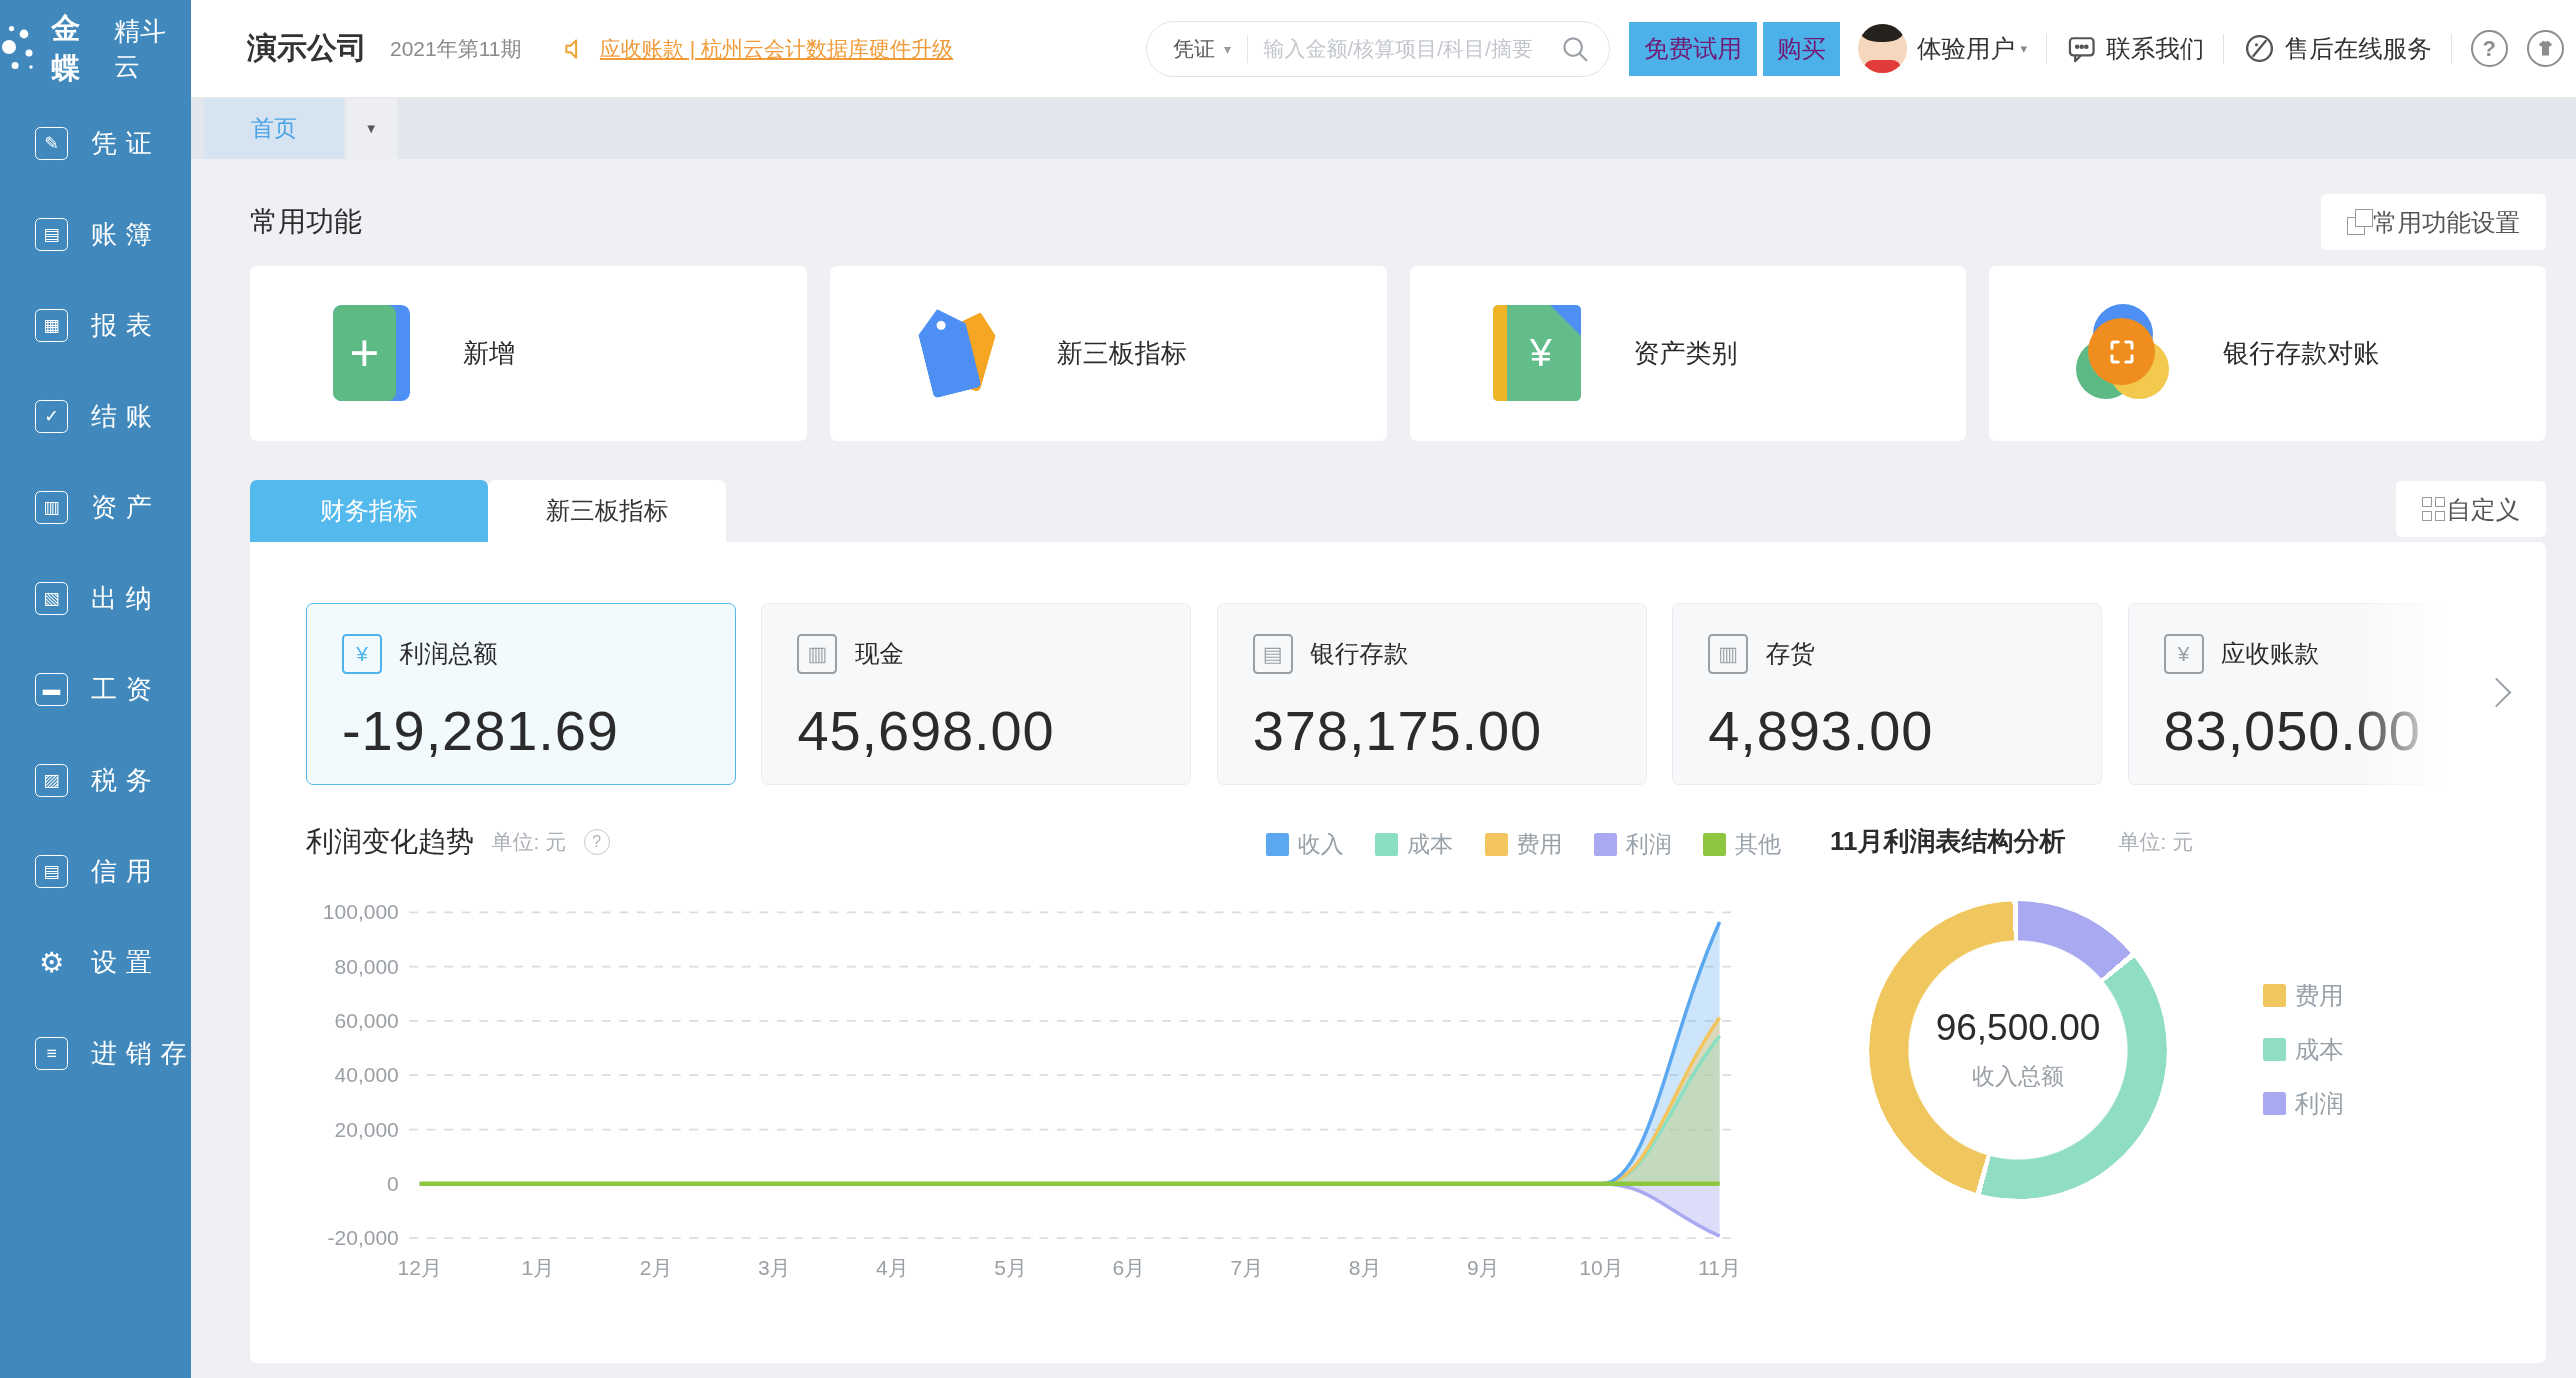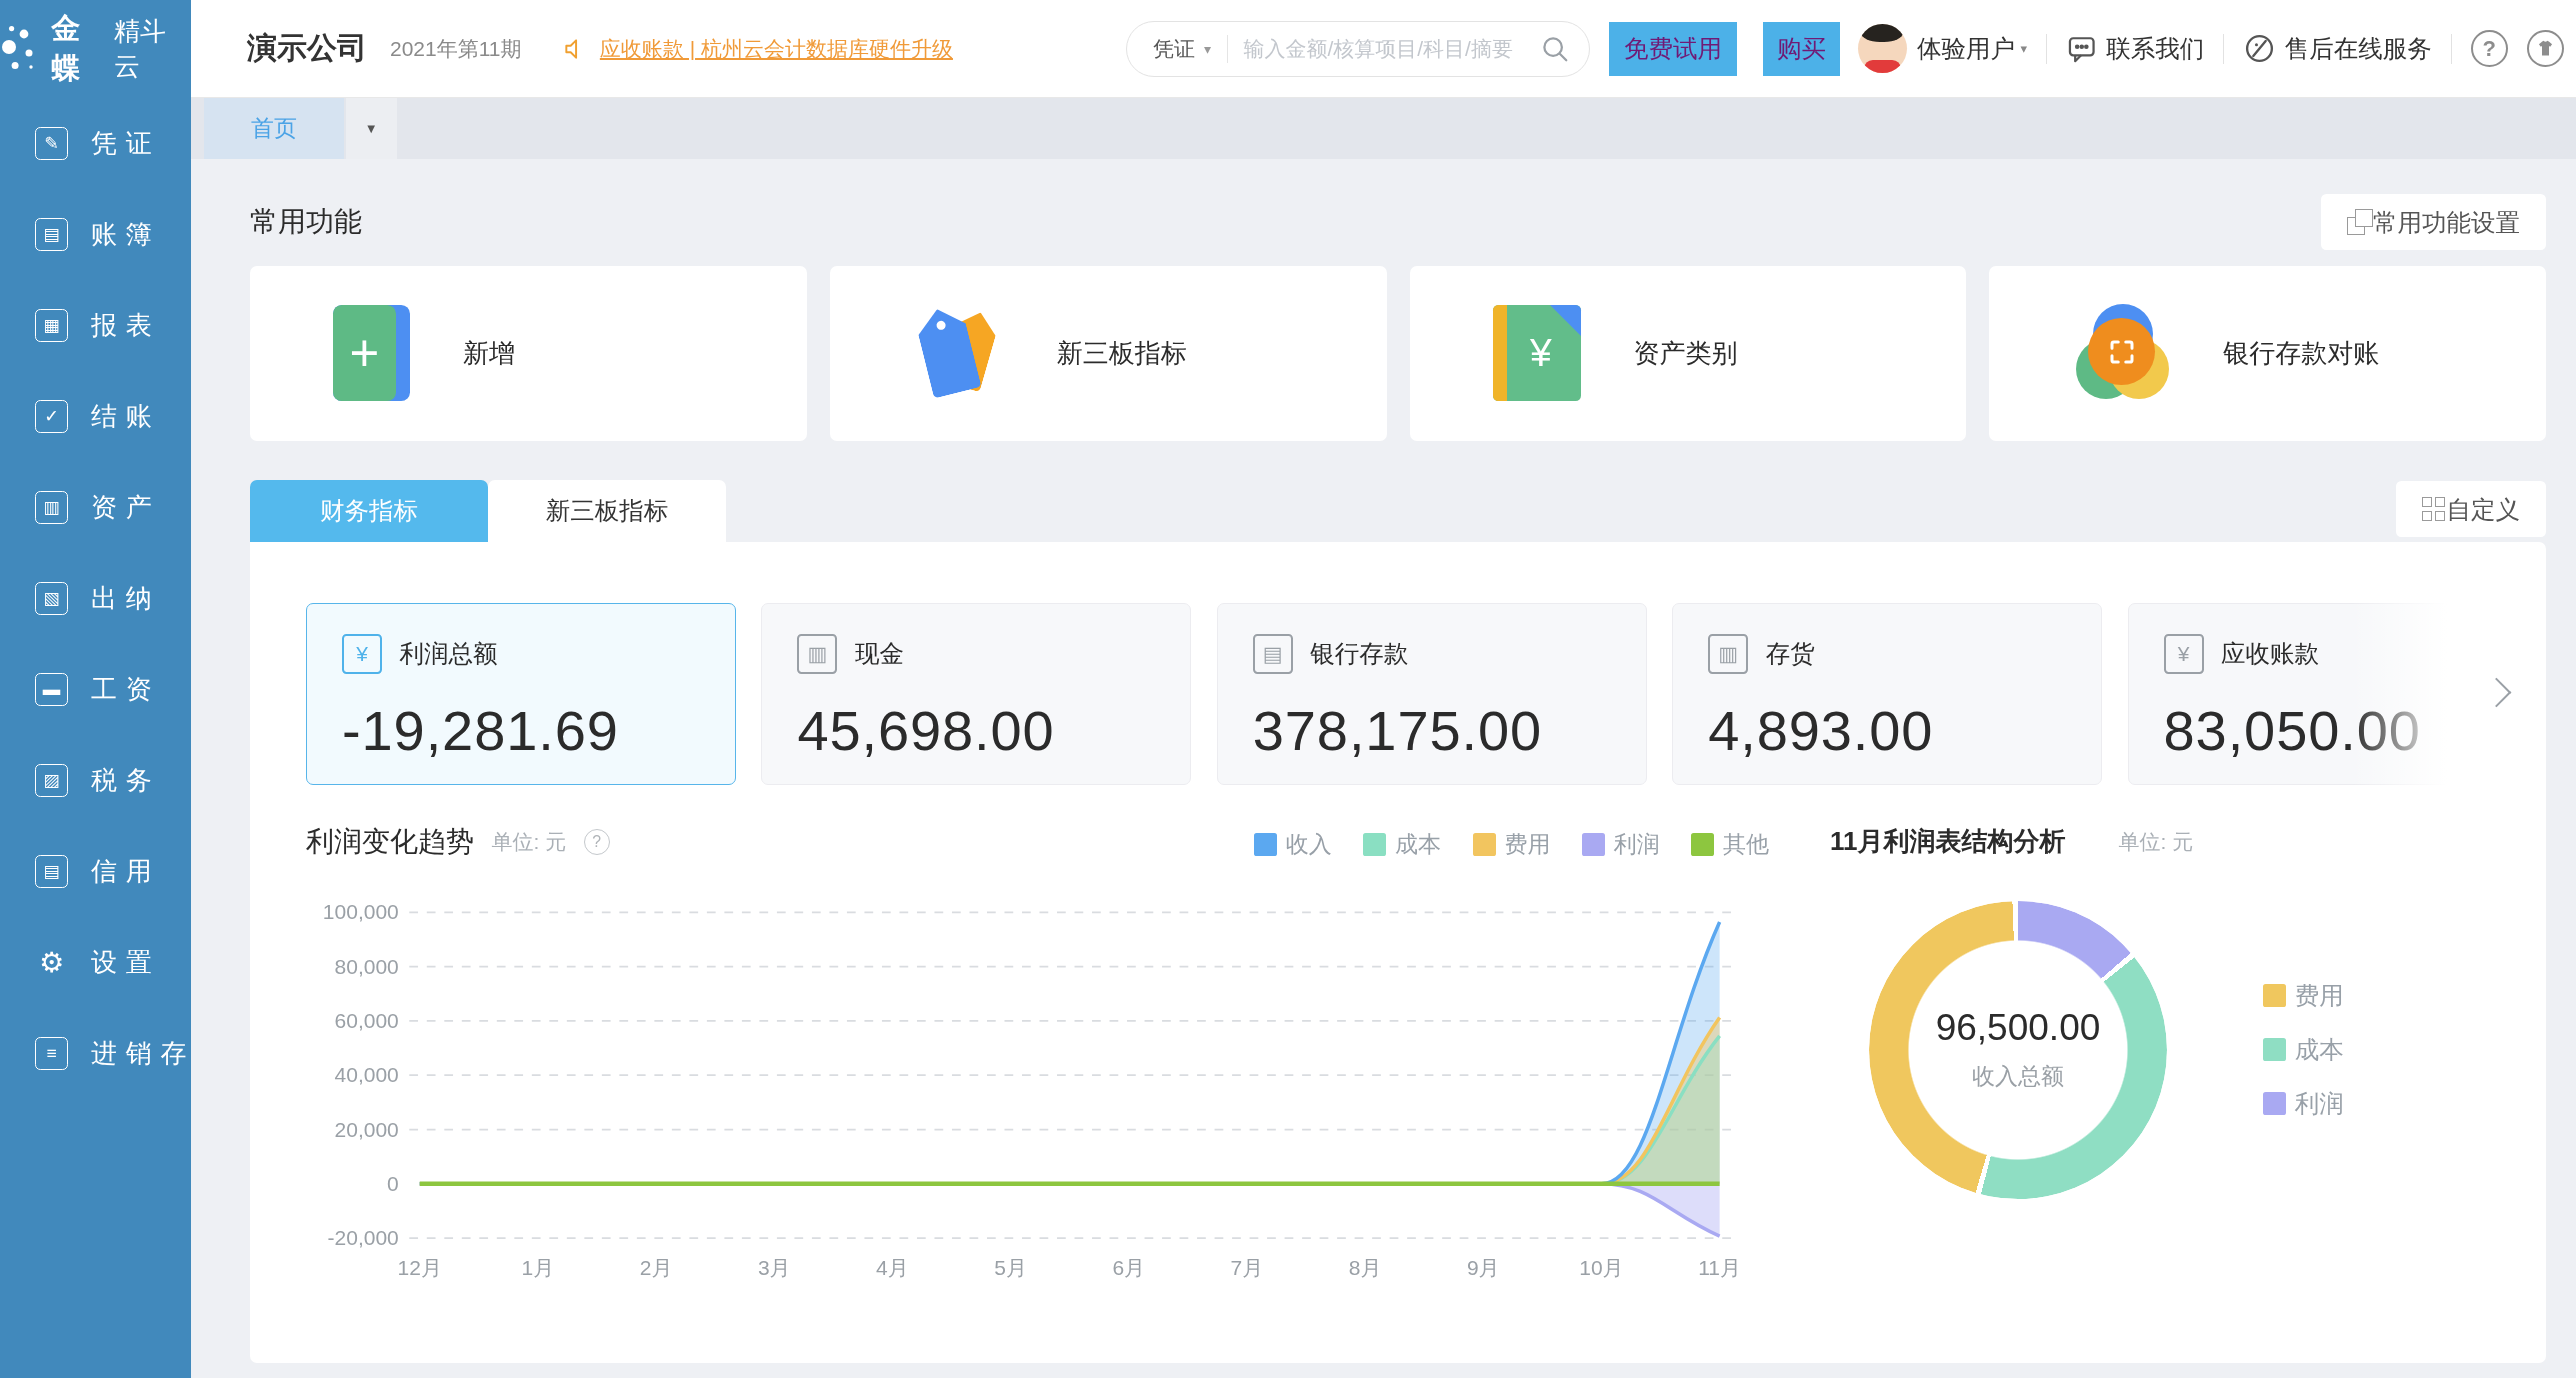--- a/index.html
+++ b/index.html
@@ -21,21 +21,21 @@
   .hspacer { flex:1; }
   .search-pill { width:464px; height:56px; border:1.8px solid #e3e3e3; border-radius:30px; background:#fff; display:flex; align-items:center; flex:none; }
   .search-cat { padding-left:26px; font-size:21px; color:#555; display:flex; align-items:center; gap:8.8px; cursor:pointer; }
   .search-caret { font-size:14px; color:#999; }
   .search-div { width:0.9px; height:28px; background:#e5e5e5; margin:0 15.8px; }
   .search-input { flex:1; border:none; outline:none; font-size:21px; color:#666; min-width:0; background:transparent; }
   .search-input::placeholder { color:#c3c7cd; }
   .search-btn { margin-right:19px; display:flex; align-items:center; cursor:pointer; }
   .btn-blue { height:54px; background:#4cb1e8; color:#701a75; font-size:24.5px; display:flex; align-items:center; justify-content:center; cursor:pointer; flex:none; }
   .btn-trial { width:128px; margin-left:19px; }
-  .btn-buy { width:77px; margin-left:26px; }
+  .btn-buy { width:77px; margin-left:6px; }
   .avatar { width:49px; height:49px; border-radius:50%; background:#f5d7bd; position:relative; overflow:hidden; margin-left:17.5px; flex:none; cursor:pointer; }
   .avatar::before { content:""; position:absolute; top:-2.6px; left:3.5px; right:3.5px; height:21px; background:#26231f; border-radius:50% 50% 45% 45%; }
   .avatar::after { content:""; position:absolute; bottom:0; left:6.1px; right:6.1px; height:13px; background:#e23b3b; border-radius:8.8px 8.8px 0 0; }
   .user-name { margin-left:10.5px; font-size:24.5px; color:#333; cursor:pointer; white-space:nowrap; }
   .user-caret { font-size:13px; color:#888; margin-left:5.3px; cursor:pointer; }
   .vdiv { width:0.9px; height:30px; background:#e2e2e2; margin-left:19px; flex:none; }
   .hd-item { display:flex; align-items:center; margin-left:19px; gap:8.8px; cursor:pointer; white-space:nowrap; }
   .hd-item span.lbl { font-size:24.5px; color:#333; }
   .circle-ic { width:37px; height:37px; border:2.6px solid #8d8d8d; border-radius:50%; display:flex; align-items:center; justify-content:center; flex:none; }
   .help-q { font-size:22px; color:#8d8d8d; font-weight:bold; }
@@ -109,21 +109,21 @@
   .metrics-next { position:absolute; right:30px; top:131px; width:39px; height:39px; display:flex; align-items:center; justify-content:center; cursor:pointer; }
   .chev { width:21px; height:21px; border-top:2.6px solid #9aa0a6; border-right:2.6px solid #9aa0a6; transform:rotate(45deg); }
 
   
   .charts-row { margin-top:37px; display:flex; padding-left:56px; }
   .line-block { width:1489px; position:relative; flex:none; }
   .chart-title-row { display:flex; align-items:center; gap:17.5px; height:40px; }
   .chart-title { font-size:28px; color:#2b2b2b; }
   .chart-unit { font-size:21px; color:#aab0b6; }
   .mini-help { width:26px; height:26px; border:1.8px solid #c4c8cc; border-radius:50%; color:#b0b4b8; font-size:15.8px; display:flex; align-items:center; justify-content:center; }
-  .chart-legend { position:absolute; right:26px; top:7px; display:flex; gap:31.5px; }
+  .chart-legend { position:absolute; right:14px; top:7px; display:flex; gap:31.5px; }
   .lg-item { display:flex; align-items:center; gap:8.8px; cursor:pointer; }
   .lg-sq { width:23px; height:23px; border-radius:2.6px; flex:none; }
   .lg-lbl { font-size:23px; color:#98a0a8; }
   .line-svg { margin-top:24.5px; display:block; }
 
   .donut-block { flex:1; padding-left:35px; position:relative; }
   .donut-title-row { display:flex; align-items:center; height:40px; }
   .donut-title { font-size:26px; font-weight:bold; color:#2b2b2b; }
   .donut-unit { font-size:21px; color:#aab0b6; margin-left:53px; }
   .donut-wrap { margin-top:39px; display:flex; align-items:center; }

